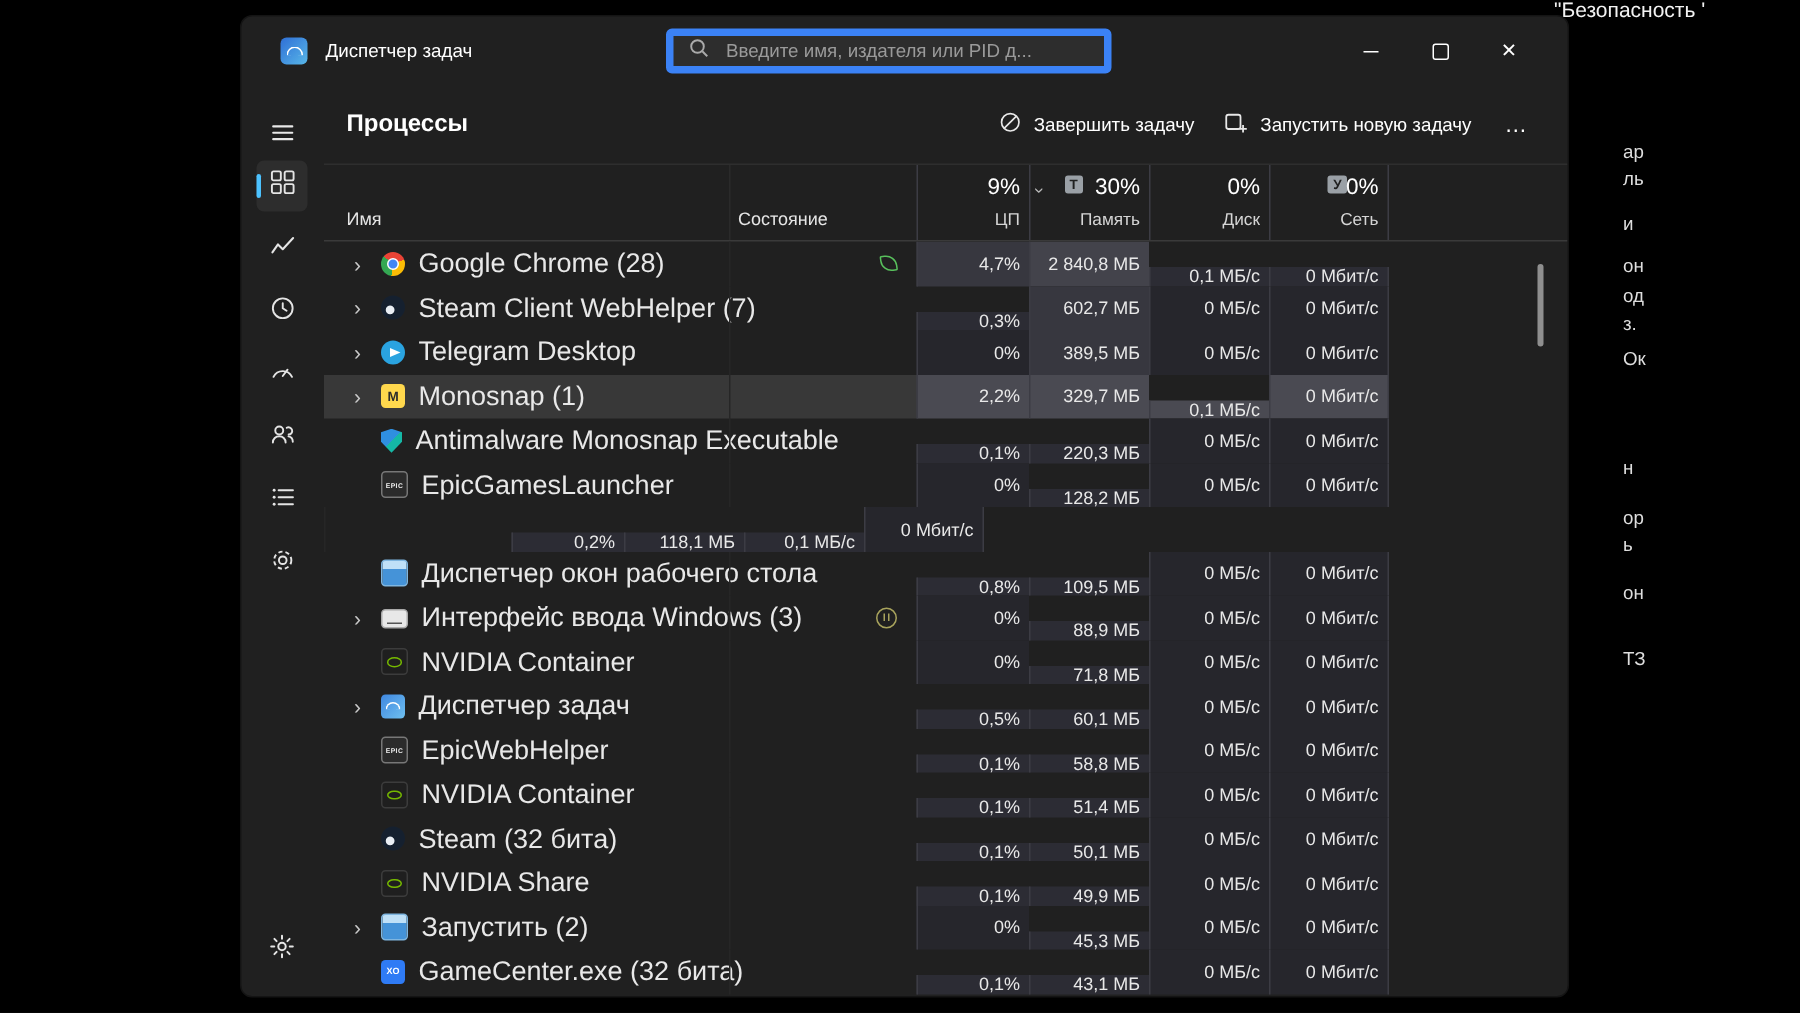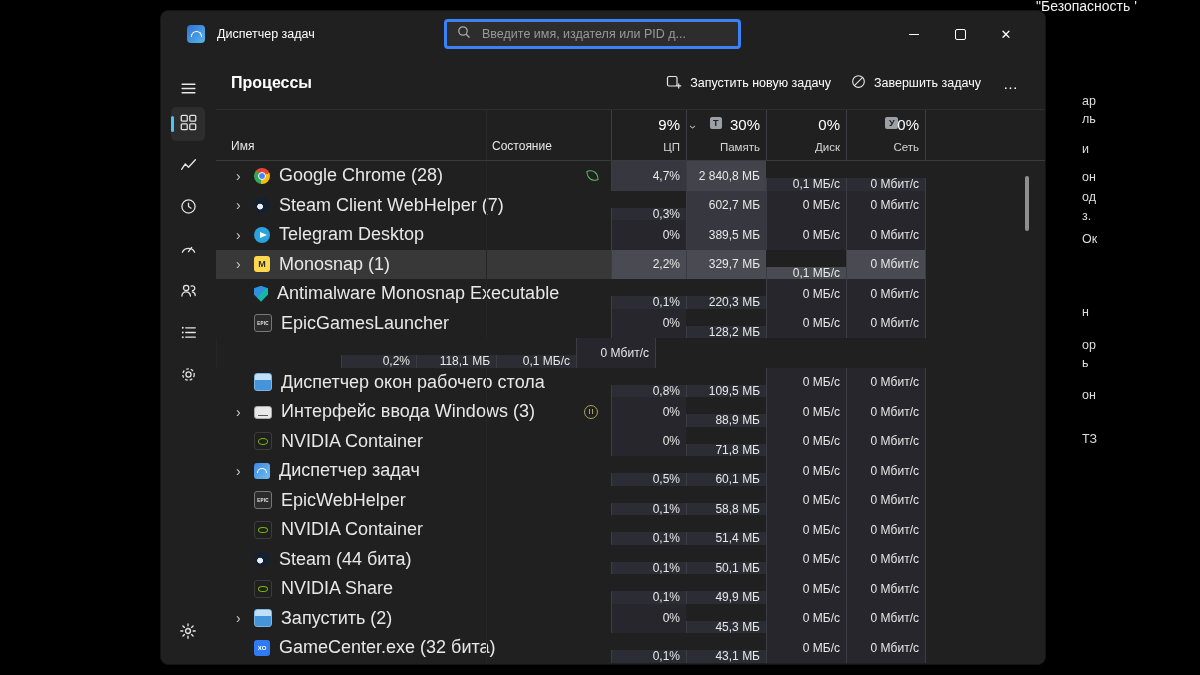--- a/index.html
+++ b/index.html
@@ -13,21 +13,21 @@
   
   .window{position:absolute;left:160px;top:10px;width:886px;height:655px;background:#202020;
           border:1px solid #141414;border-radius:8px;box-sizing:border-box;overflow:hidden;}
 
   
   .titlebar{position:absolute;left:0;top:0;right:0;height:46px;}
   .app-ic{position:absolute;left:26px;top:14px;width:18px;height:18px;border-radius:4px;
           background:linear-gradient(135deg,#2f6fd6,#58b7e8);display:flex;align-items:center;justify-content:center;}
   .app-ic::after{content:"";width:9px;height:5px;border:1.5px solid #fff;border-bottom:none;border-radius:9px 9px 0 0;}
   .win-title{position:absolute;left:56px;top:16px;font-size:12.5px;color:#fff;}
-  .searchbox{position:absolute;left:283px;top:8px;width:297px;height:30px;background:#2d2d2d;border:3px solid #3b82f6;
+  .searchbox{position:absolute;left:283px;top:8px;width:297px;height:30px;background:#2d2d2d;border:5px solid #3b82f6;
              border-radius:4px;display:flex;align-items:center;gap:9px;padding:0 10px;box-sizing:border-box;}
   .searchbox input{flex:1;background:transparent;border:none;outline:none;color:#ccc;font-size:12.5px;
                    font-family:"Liberation Sans",sans-serif;}
   .searchbox input::placeholder{color:#9a9a9a;}
   .win-controls{position:absolute;right:16px;top:6px;display:flex;}
   .wc{width:46px;height:34px;display:flex;align-items:center;justify-content:center;color:#fff;}
   .wc-min i{display:block;width:10px;height:1px;background:#fff;}
   .wc-max i{display:block;width:9px;height:9px;border:1px solid #fff;border-radius:2px;}
   .wc-close{font-size:13px;}
 
@@ -228,37 +228,37 @@
             </svg>
         </span>
       </div>
     </div>
 
     <div class="toolbar">
       <span class="page-title">Процессы</span>
       <span class="tb-spacer"></span>
       <div class="tb-btn">
         <span>
+          <svg width="15" height="15" viewBox="0 0 16 16" fill="none" stroke="#e8e8e8" stroke-width="1.2">
+              <circle cx="8" cy="8" r="6.2"></circle>
+              <line x1="12.4" y1="3.6" x2="3.6" y2="12.4"></line>
+            </svg>
+        </span>
+        <span>Завершить задачу</span>
+      </div>
+      <div class="tb-btn">
+        <span>
           <svg width="16" height="16" viewBox="0 0 16 16" fill="none" stroke="#e8e8e8" stroke-width="1.2">
               <rect x="1.5" y="2.5" width="9.5" height="9.5" rx="1.5"></rect>
               <line x1="12.7" y1="9.4" x2="12.7" y2="14.4"></line>
               <line x1="10.2" y1="11.9" x2="15.2" y2="11.9"></line>
             </svg>
         </span>
         <span>Запустить новую задачу</span>
       </div>
-      <div class="tb-btn">
-        <span>
-          <svg width="15" height="15" viewBox="0 0 16 16" fill="none" stroke="#e8e8e8" stroke-width="1.2">
-              <circle cx="8" cy="8" r="6.2"></circle>
-              <line x1="12.4" y1="3.6" x2="3.6" y2="12.4"></line>
-            </svg>
-        </span>
-        <span>Завершить задачу</span>
-      </div>
       <div class="tb-more">…</div>
     </div>
 
     <div class="thead">
       <div class="th th-name">
         <span class="th-lbl">Имя</span>
       </div>
       <div class="th th-status">
         <span class="th-lbl">Состояние</span>
       </div>
@@ -449,21 +449,21 @@
     <div class="cell cell-val vc0 l1">0,1%</div>
     <div class="cell cell-val vc1 l1">51,4 МБ</div>
     <div class="cell cell-val vc2 l0">0 МБ/с</div>
     <div class="cell cell-val vc3 l0">0 Мбит/с</div>
   </div>
 
   <div class="row">
     <div class="cell cell-name">
       <span class="chev"></span>
       <span class="ic ic-steam"></span>
-      <span class="pname">Steam (44 бита)</span>
+      <span class="pname">Steam (32 бита)</span>
     </div>
     <div class="cell cell-status"></div>
     <div class="cell cell-val vc0 l1">0,1%</div>
     <div class="cell cell-val vc1 l1">50,1 МБ</div>
     <div class="cell cell-val vc2 l0">0 МБ/с</div>
     <div class="cell cell-val vc3 l0">0 Мбит/с</div>
   </div>
 
   <div class="row">
     <div class="cell cell-name">

